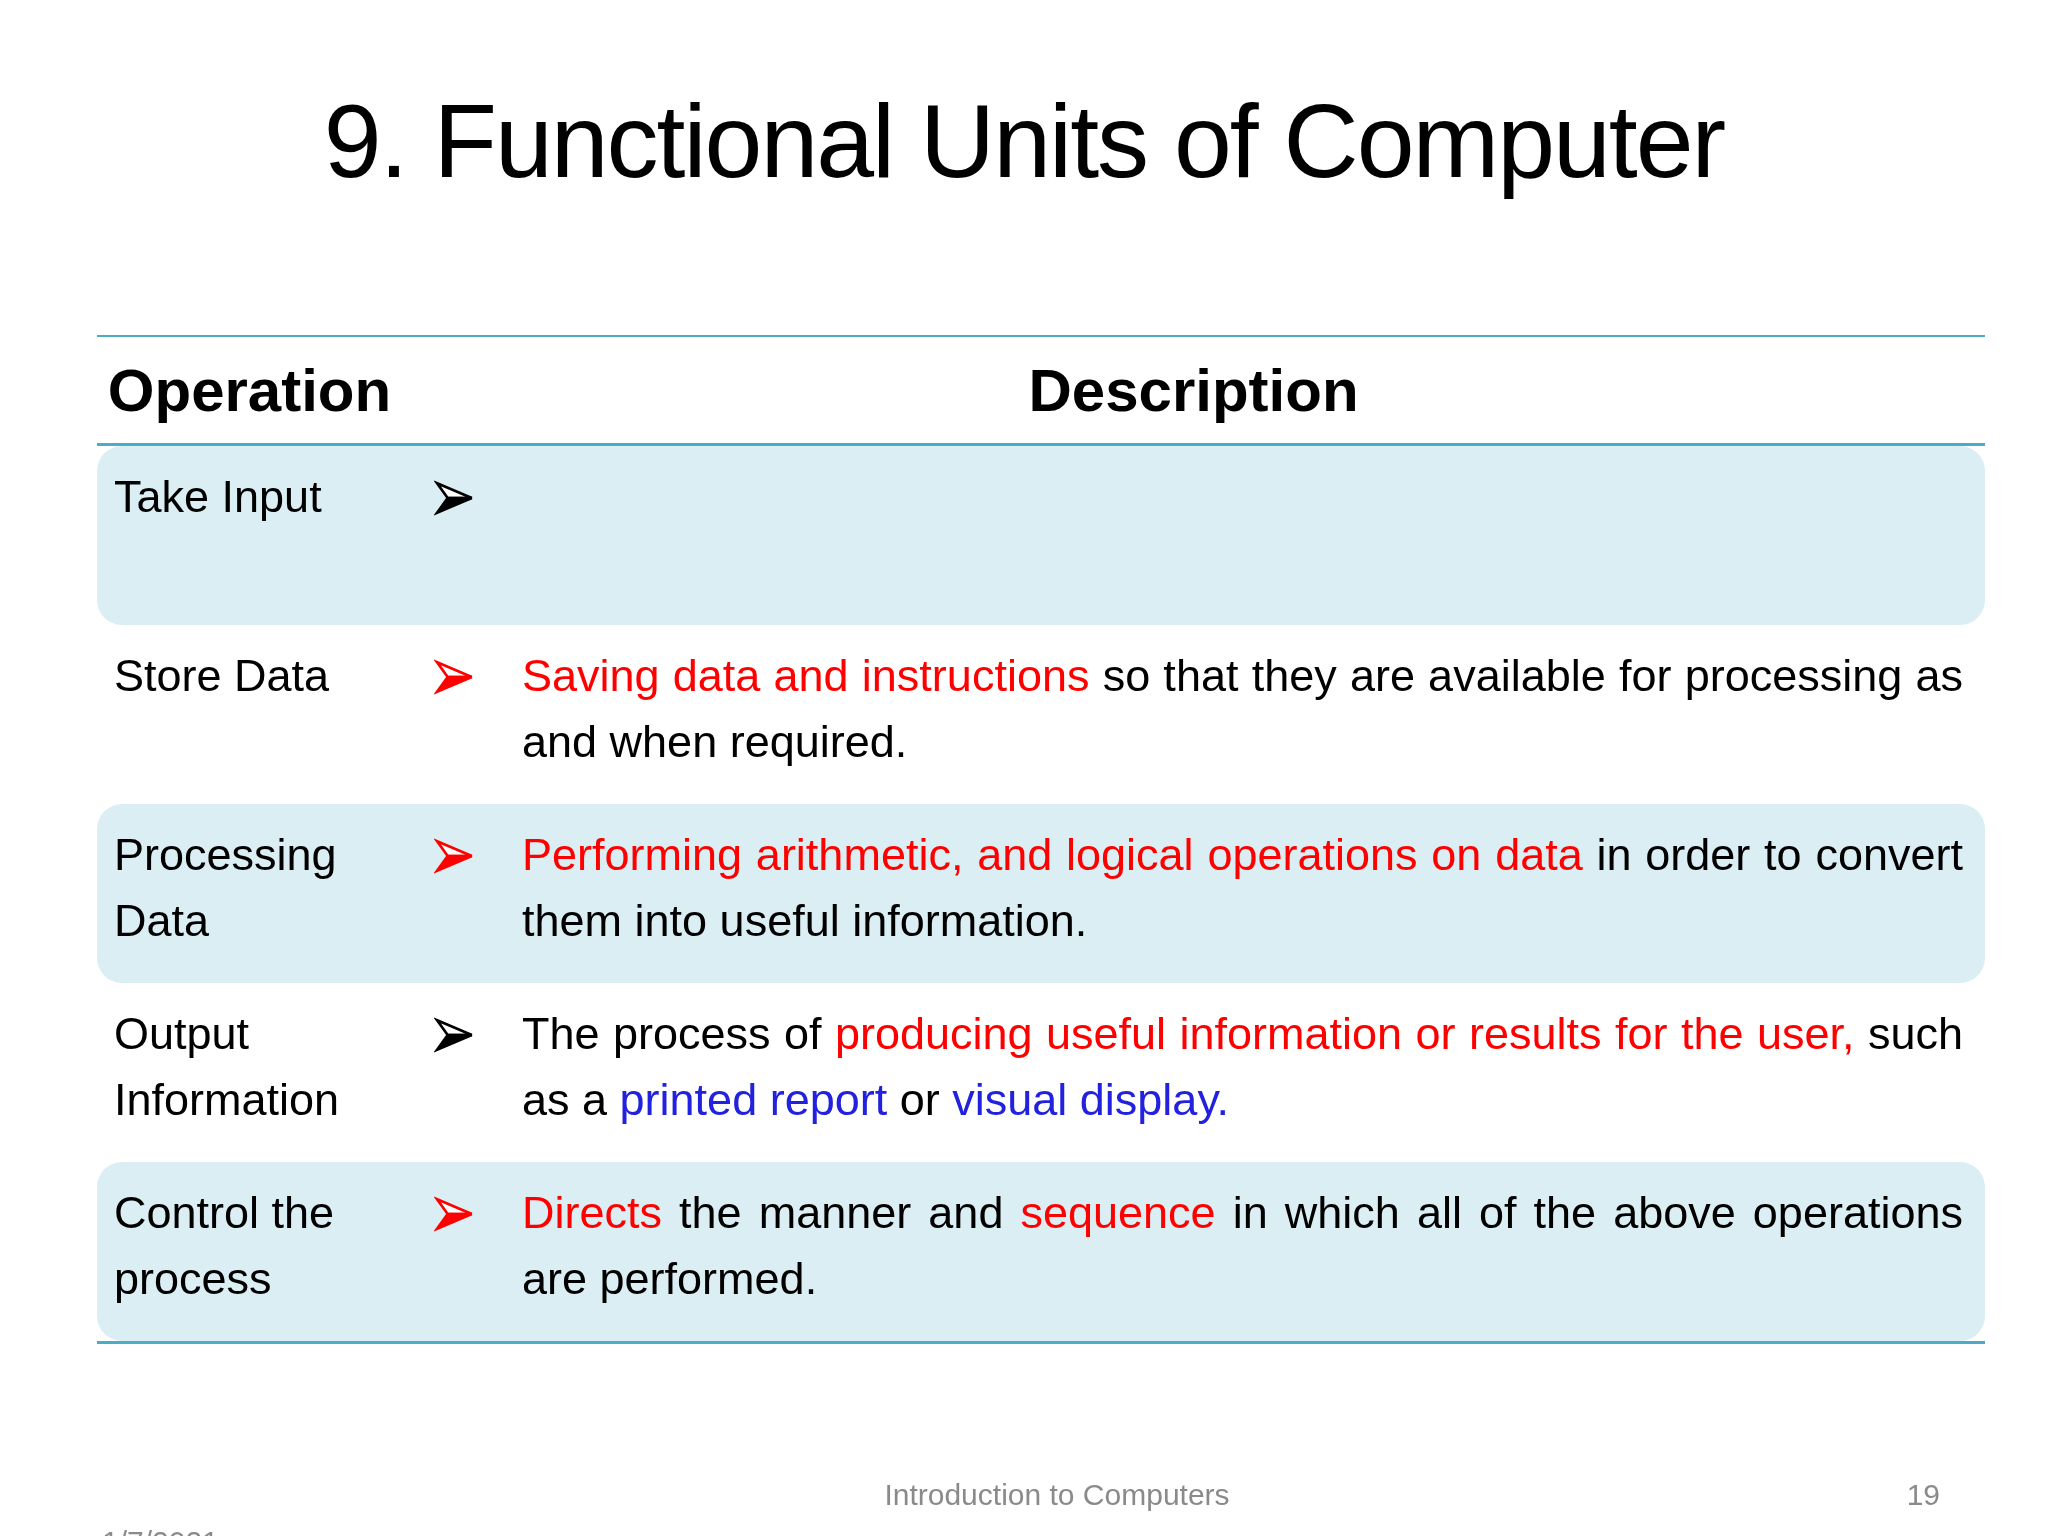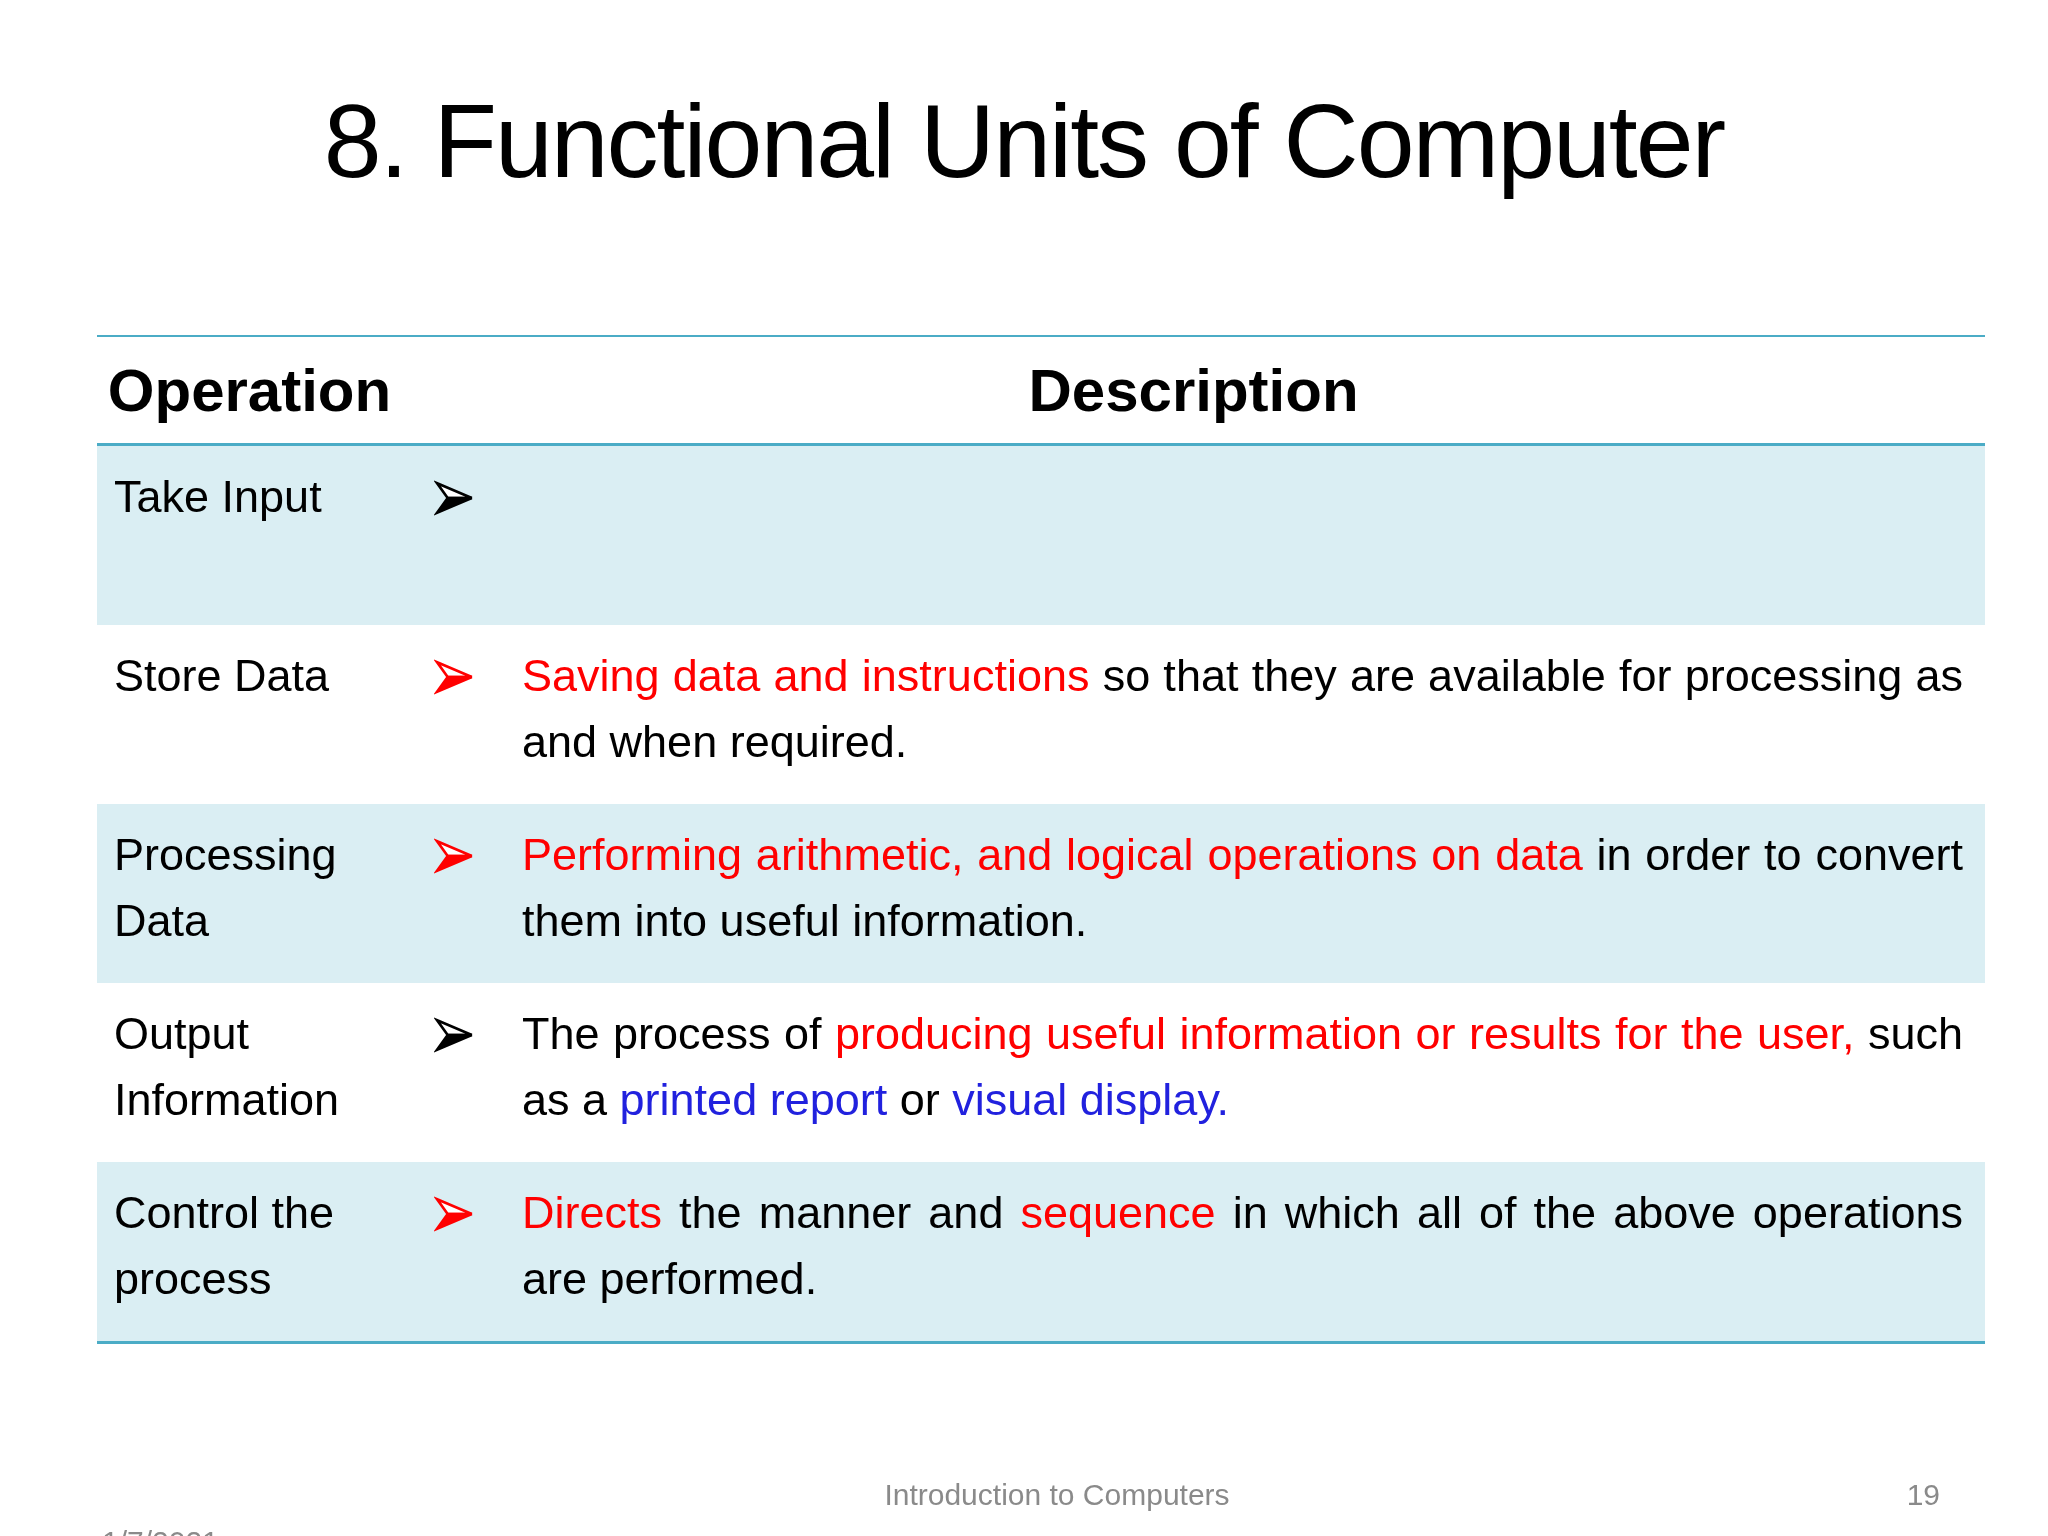--- a/index.html
+++ b/index.html
@@ -52,20 +52,21 @@
     flex: none;
   }
   .fu-thead .desc-h {
     flex: 1;
     text-align: center;
   }
   .fu-row {
     display: flex;
     min-height: 179px;
     background: #ffffff;
+    border-radius: 25px;
   }
   .fu-row.band {
     background: #DAEEF3;
   }
   .op-cell {
     width: 305px;
     flex: none;
     box-sizing: border-box;
     padding: 18px 10px 0 17px;
     font-size: 45px;
@@ -101,21 +102,21 @@
   }
   .footer-date { left: 102px; margin-top: 47px; }
   .footer-center { left: 0; width: 100%; text-align: center; padding-left: 33px; }
   .footer-page { right: 108px; }
 </style>
 </head>
 <body>
 
 <div class="slide">
 
-  <h1 class="slide-title">8. Functional Units of Computer</h1>
+  <h1 class="slide-title">9. Functional Units of Computer</h1>
 
   <div class="fu-table">
     <div class="fu-thead">
       <div class="op-h">Operation</div>
       <div class="desc-h">Description</div>
     </div>
     <div id="table-body">
         <div class="fu-row band">
           <div class="op-cell">Take Input</div>
           <div class="desc-cell">

